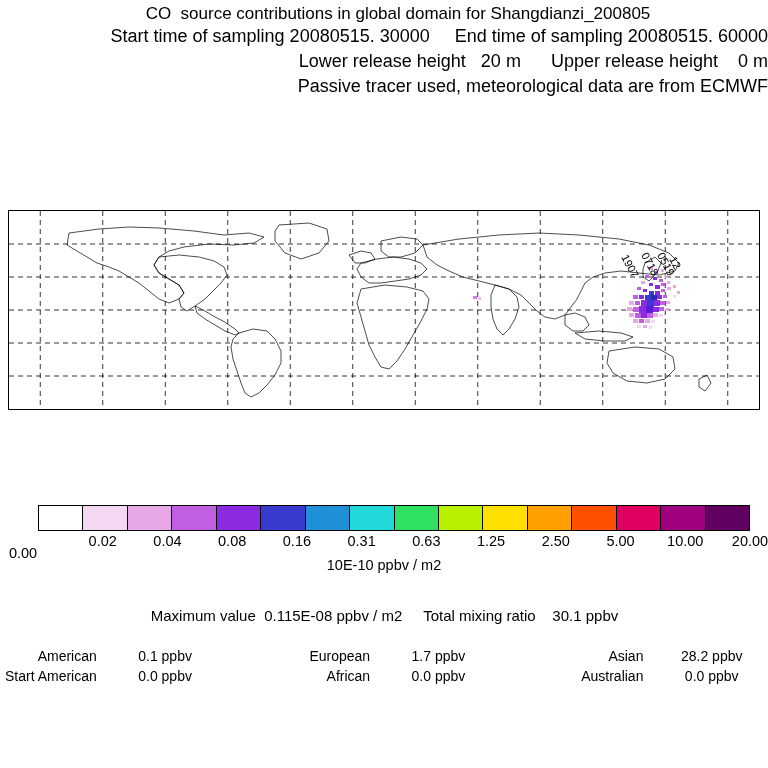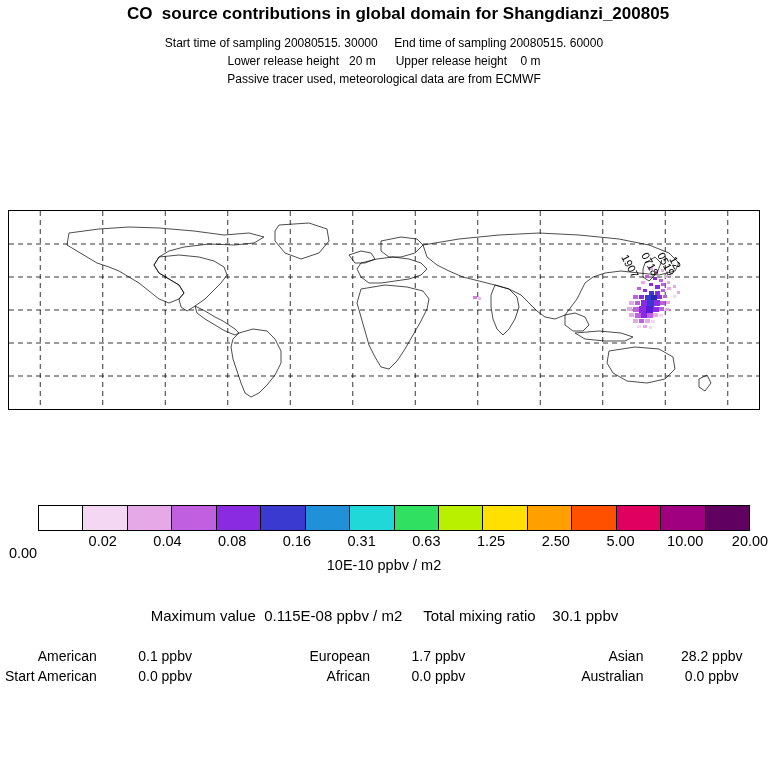--- a/index.html
+++ b/index.html
@@ -23,30 +23,31 @@
   }
   
   .header {
     position: absolute;
     left: 0; top: 4px;
     width: 768px;
     text-align: center;
   }
   .title {
     font-size: 17px;
-    font-weight: bold;
+    font-weight: normal;
     letter-spacing: 0px;
-    margin-bottom: 12px;
+    margin-bottom: 2px;
     white-space: pre;
     padding-left: 28px;
   }
   .subline {
-    font-size: 12px;
+    font-size: 18px;
     margin-bottom: 4px;
     white-space: pre;
+    text-align: right;
   }
   
   .map-wrap {
     position: absolute;
     left: 8px;
     top: 210px;
     width: 752px;
     height: 200px;
     border: 1px solid #000;
     box-sizing: border-box;

